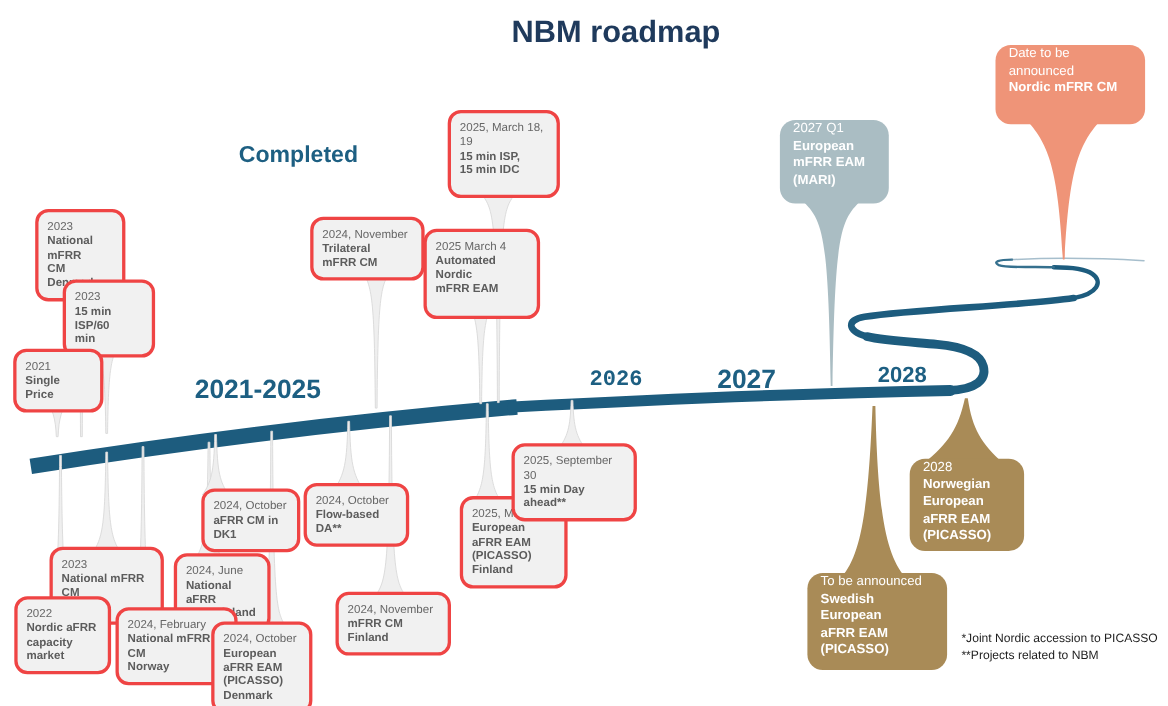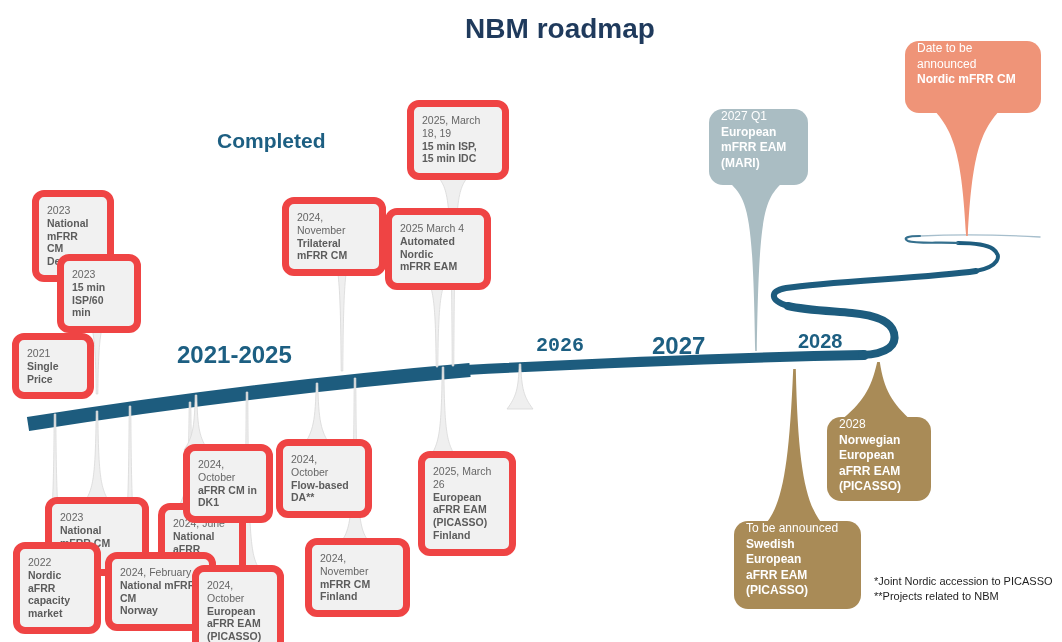--- a/index.html
+++ b/index.html
@@ -5,21 +5,21 @@
   html,body{margin:0;padding:0;background:#ffffff;}
   #stage{
     position:relative;width:1062px;height:642px;overflow:hidden;
     font-family:"Liberation Sans",sans-serif;background:#ffffff;
   }
   #bg{position:absolute;left:0;top:0;width:1062px;height:642px;}
   .hlabel{position:absolute;color:#1d5f82;font-weight:bold;white-space:nowrap;}
   #title{position:absolute;left:400px;top:13px;width:320px;text-align:center;
          color:#1f3a5c;font-size:28px;font-weight:bold;}
   .bubble{position:absolute;box-sizing:border-box;border-radius:12px;
-          background:#f1f1f1;border:7px solid #ef4444;color:#666666;
+          background:#f1f1f1;border:3px solid #ef4444;color:#666666;
           font-size:10.5px;line-height:1.22;padding:7px 8px;}
   .bubble .b-date{font-weight:400;white-space:pre-line;}
   .bubble .b-label{font-weight:bold;white-space:pre-line;color:#5c5c5c;}
   .bubble.colored{border:none;color:#ffffff;font-size:12px;line-height:1.3;
           padding:0 12px;border-radius:14px;}
   .bubble.colored .b-label{color:#ffffff;}
   .bubble.mari{background:#aabdc3;}
   .bubble.salmon{background:#ef9478;}
   .bubble.brown{background:#a98b57;}
   #footnotes{position:absolute;left:874px;top:574px;color:#1f1f1f;
@@ -80,21 +80,21 @@
   <div class="bubble" style="left:32px;top:190px;width:82px;min-height:58px;">
     <div class="b-date">2023</div>
     <div class="b-label">National mFRR
 CM Denmark</div>
   </div>
   <div class="bubble" style="left:57px;top:254px;width:84px;min-height:60px;">
     <div class="b-date">2023</div>
     <div class="b-label">15 min ISP/60
 min</div>
   </div>
-  <div class="bubble" style="left:12px;top:333px;width:82px;min-height:46px;">
+  <div class="bubble" style="left:12px;top:317px;width:82px;min-height:46px;">
     <div class="b-date">2021</div>
     <div class="b-label">Single Price</div>
   </div>
   <div class="bubble" style="left:282px;top:197px;width:104px;min-height:52px;">
     <div class="b-date">2024, November</div>
     <div class="b-label">Trilateral
 mFRR CM</div>
   </div>
   <div class="bubble" style="left:385px;top:196px;width:106px;min-height:82px;margin-top:12px;">
     <div class="b-date">2025 March 4</div>
@@ -147,20 +147,24 @@
     <div class="b-label">mFRR CM
 Finland</div>
   </div>
   <div class="bubble" style="left:418px;top:451px;width:98px;min-height:80px;">
     <div class="b-date">2025, March 26</div>
     <div class="b-label">European
 aFRR EAM
 (PICASSO)
 Finland</div>
   </div>
+  <div class="bubble" style="left:465px;top:403px;width:114px;min-height:40px;">
+    <div class="b-date">2025, September 30</div>
+    <div class="b-label">15 min Day ahead**</div>
+  </div>
 
   <div class="bubble colored mari" style="left:709px;top:109px;width:99px;min-height:76px;">
     <div class="b-date">2027 Q1</div>
     <div class="b-label">European
 mFRR EAM
 (MARI)</div>
   </div>
   <div class="bubble colored salmon" style="left:905px;top:41px;width:136px;min-height:72px;">
     <div class="b-date" style="white-space:pre-line;">Date to be
 announced</div>

